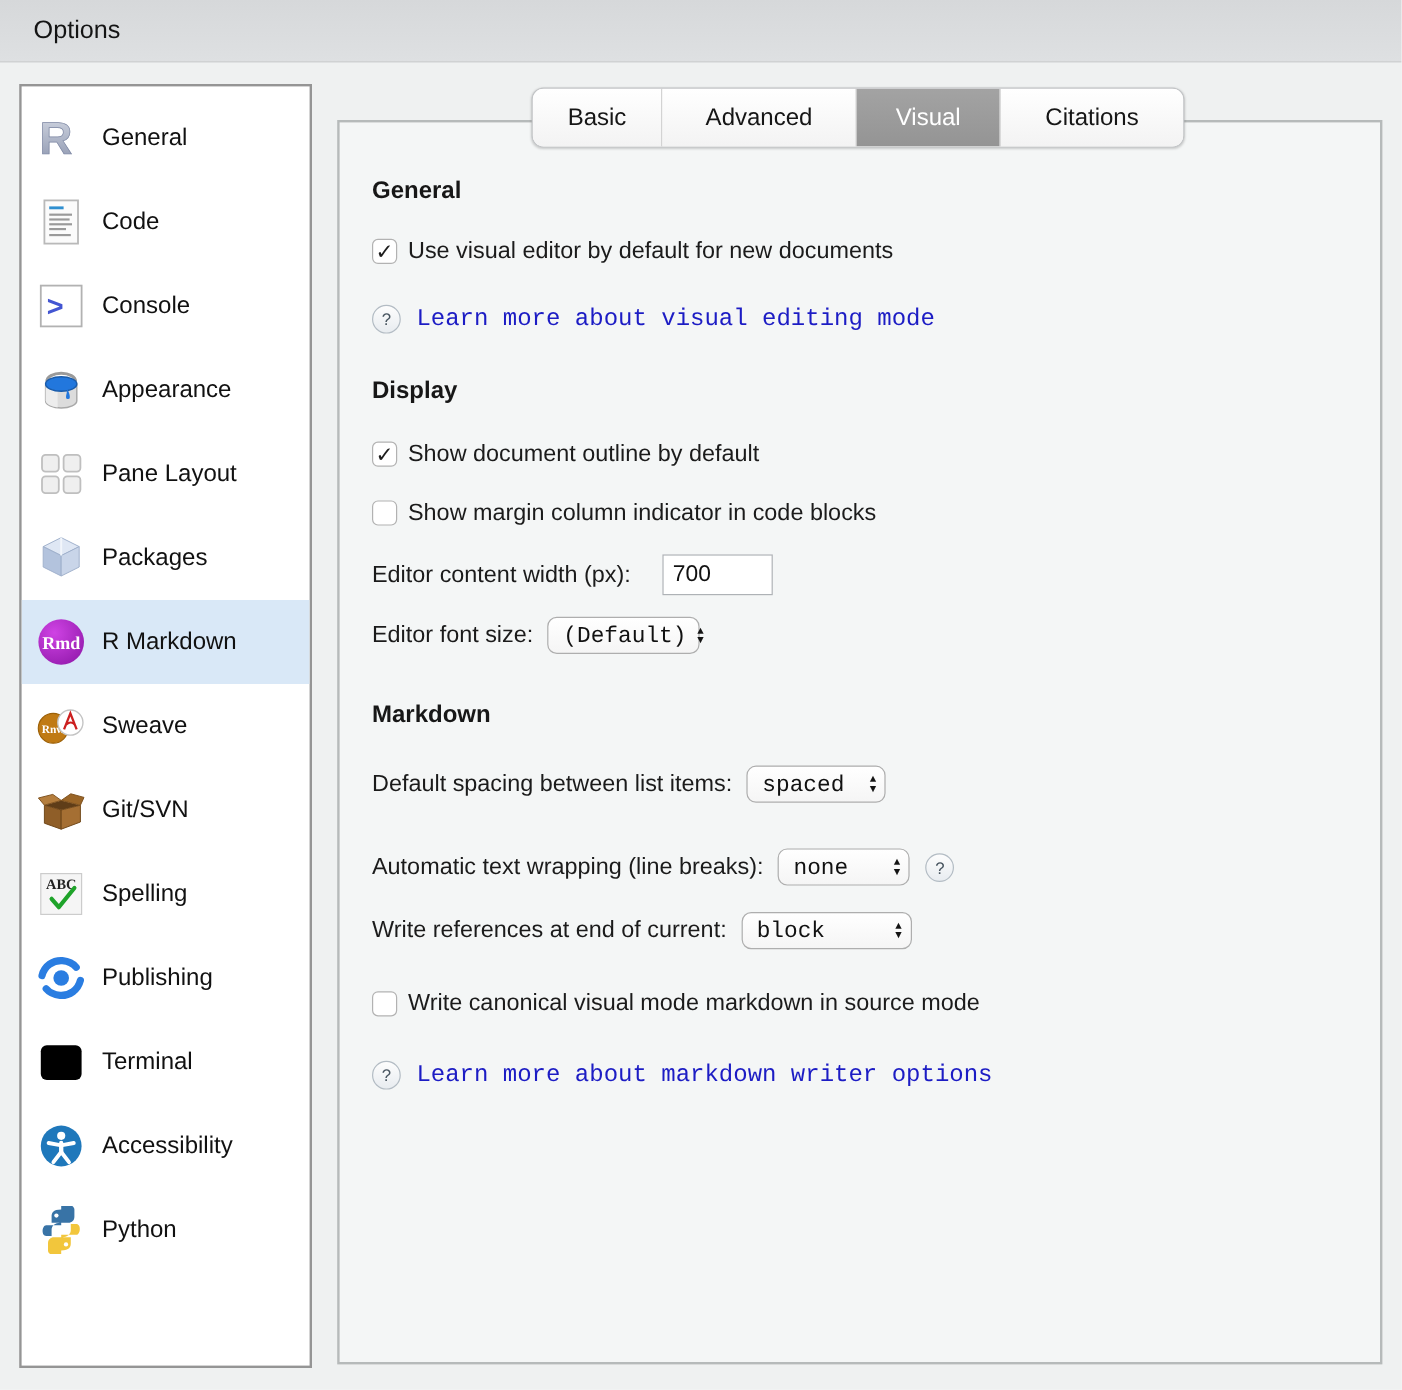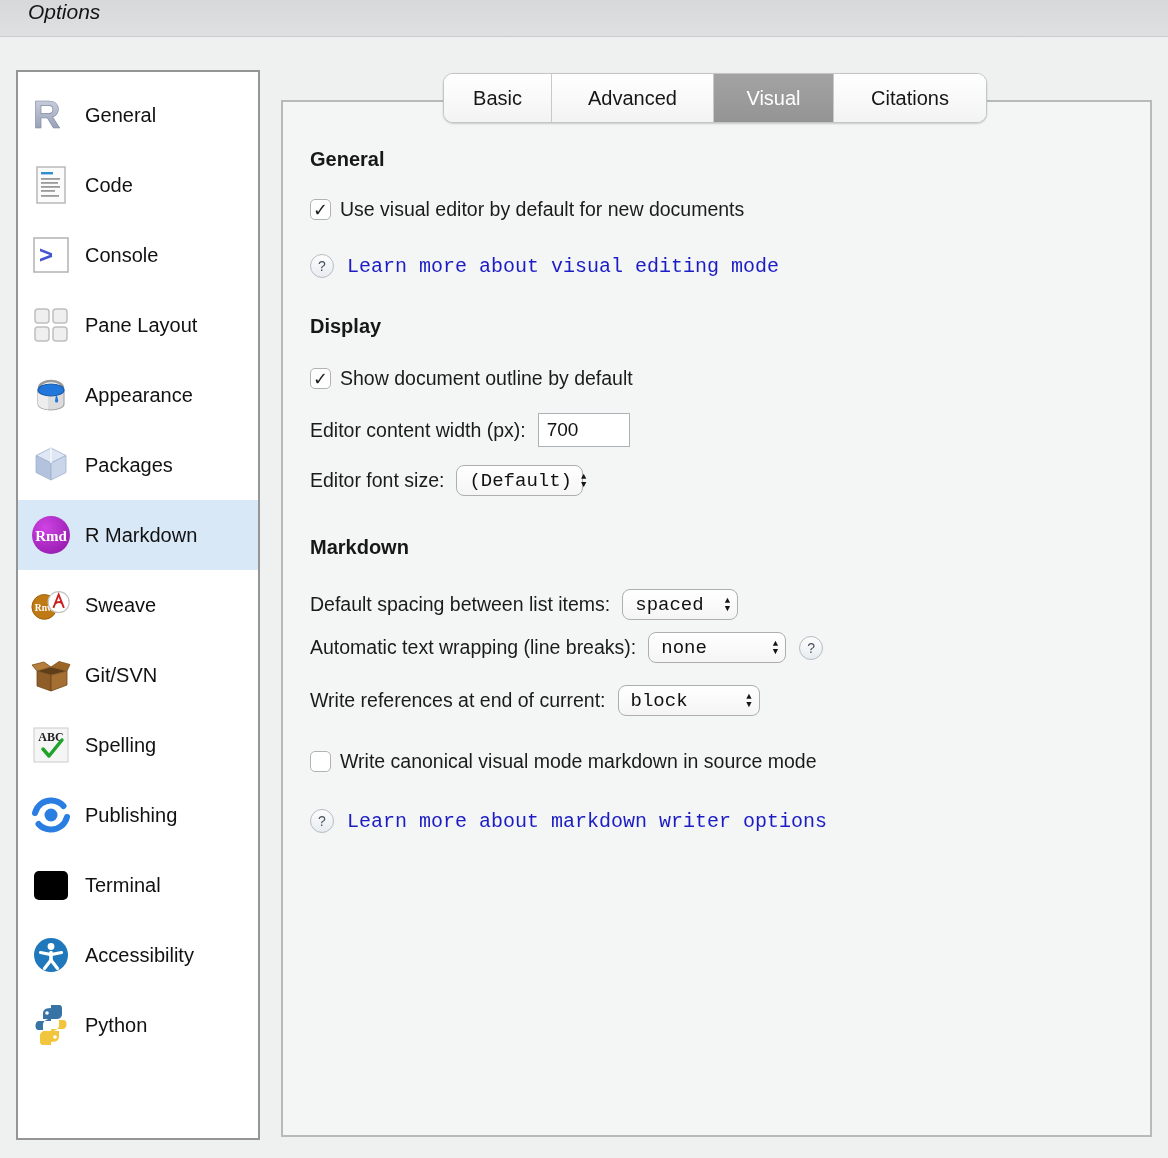--- a/index.html
+++ b/index.html
@@ -7,26 +7,25 @@
     width:1168px;height:1158px;
     background:#eff1f1;
     font-family:"Liberation Sans","DejaVu Sans",sans-serif;
     color:#1b1b1b;
     position:relative;
     overflow:hidden;
     -webkit-font-smoothing:antialiased;
   }
   
   .titlebar{
-    position:absolute;left:0;top:0;width:100%;height:37px;
+    position:absolute;left:0;top:0;width:100%;height:52px;
     background:linear-gradient(#d6d8da,#dee0e2);
     border-bottom:1px solid #c9cbcd;
-    display:flex;
+    display:flex;align-items:center;
     box-sizing:border-box;
-    font-style:italic;
   }
   .titlebar .title{font-size:21px;color:#141414;margin-left:28px;}
 
   
   .sidebar{
     position:absolute;left:16px;top:70px;width:244px;height:1070px;
     background:#ffffff;border:2px solid #959595;box-sizing:border-box;
     padding-top:8px;
     overflow:hidden;
   }
@@ -109,21 +108,21 @@
     display:inline-flex;align-items:center;justify-content:space-between;
     padding:0 7px 0 12px;margin-left:12px;
     cursor:default;
     font-family:Liberation Mono, monospace;
   }
   .select .val{font-size:19px;color:#111;}
   .arrows{display:flex;flex-direction:column;align-items:center;margin-left:9px;}
   .arrows span{font-size:9px;line-height:8px;color:#141414;}
   .w-default{width:127px;}
   .w-spaced{width:116px;}
-  .w-none{width:138px;}
+  .w-none{width:110px;}
   .w-block{width:142px;}
   svg{display:block;}
 </style>
 </head>
 <body>
 
 <div class="titlebar">
   <span class="title">Options</span>
 </div>
 
@@ -164,41 +163,41 @@
       <svg width="38" height="38" viewBox="0 0 38 38">
         <rect x="2" y="2" width="34" height="34" fill="#ffffff" stroke="#b2b2b2" stroke-width="1.5"></rect>
         <text x="7" y="27" font-family="Liberation Sans, sans-serif" font-size="24" font-weight="bold" fill="#4355d2">&gt;</text>
       </svg>
     </span>
     <span class="side-label">Console</span>
   </div>
 
   <div class="side-item">
     <span class="side-icon">
-      <svg width="40" height="40" viewBox="0 0 40 40">
-        <rect x="4" y="4" width="14" height="14" rx="3" fill="#efefef" stroke="#bfbfbf" stroke-width="1.5"></rect>
-        <rect x="22" y="4" width="14" height="14" rx="3" fill="#efefef" stroke="#bfbfbf" stroke-width="1.5"></rect>
-        <rect x="4" y="22" width="14" height="14" rx="3" fill="#efefef" stroke="#bfbfbf" stroke-width="1.5"></rect>
-        <rect x="22" y="22" width="14" height="14" rx="3" fill="#efefef" stroke="#bfbfbf" stroke-width="1.5"></rect>
-      </svg>
-    </span>
-    <span class="side-label">Pane Layout</span>
-  </div>
-
-  <div class="side-item">
-    <span class="side-icon">
       <svg width="42" height="42" viewBox="0 0 42 42">
         <path d="M9 14 a12 7 0 0 1 24 0" fill="none" stroke="#9a9a9a" stroke-width="2.5"></path>
         <path d="M8 16 v14 a13 6 0 0 0 26 0 v-14 z" fill="#dcdcdc" stroke="#a8a8a8" stroke-width="1.2"></path>
         <path d="M8 16 v14 a13 6 0 0 0 10 5.6 v-16 z" fill="#ededed"></path>
         <ellipse cx="21" cy="16" rx="13" ry="6" fill="#2277dd" stroke="#1a5cab" stroke-width="1.2"></ellipse>
         <path d="M26 20 c0 3 -1 5 -1 7 a1.6 1.6 0 0 0 3.2 0 c0-2.5 -1-4.5 -2.2-7z" fill="#2277dd"></path>
       </svg>
     </span>
     <span class="side-label">Appearance</span>
+  </div>
+
+  <div class="side-item">
+    <span class="side-icon">
+      <svg width="40" height="40" viewBox="0 0 40 40">
+        <rect x="4" y="4" width="14" height="14" rx="3" fill="#efefef" stroke="#bfbfbf" stroke-width="1.5"></rect>
+        <rect x="22" y="4" width="14" height="14" rx="3" fill="#efefef" stroke="#bfbfbf" stroke-width="1.5"></rect>
+        <rect x="4" y="22" width="14" height="14" rx="3" fill="#efefef" stroke="#bfbfbf" stroke-width="1.5"></rect>
+        <rect x="22" y="22" width="14" height="14" rx="3" fill="#efefef" stroke="#bfbfbf" stroke-width="1.5"></rect>
+      </svg>
+    </span>
+    <span class="side-label">Pane Layout</span>
   </div>
 
   <div class="side-item">
     <span class="side-icon">
       <svg width="40" height="40" viewBox="0 0 40 40">
         <polygon points="20,3 35,10.5 20,18 5,10.5" fill="#dfe7f4" stroke="#9fb0cb" stroke-width="0.8"></polygon>
         <polygon points="5,10.5 20,18 20,35 5,27.5" fill="#b3c3dd" stroke="#9fb0cb" stroke-width="0.8"></polygon>
         <polygon points="35,10.5 35,27.5 20,35 20,18" fill="#c9d5e9" stroke="#9fb0cb" stroke-width="0.8"></polygon>
         <line x1="20" y1="3" x2="20" y2="18" stroke="#f2f6fb" stroke-width="1.6"></line>
       </svg>
@@ -329,22 +328,26 @@
       <a class="learn">Learn more about visual editing mode</a>
     </div>
 
     <div class="section-h" style="margin-top:37px;">Display</div>
 
     <div class="row" style="margin-top:29px;">
       <span class="checkbox">✓</span>
       <span class="cb-label">Show document outline by default</span>
     </div>
 
-
-    <div class="row" style="margin-top:23px;">
+    <div class="row" style="margin-top:26px;">
+      <span class="checkbox"></span>
+      <span class="cb-label">Show margin column indicator in code blocks</span>
+    </div>
+
+    <div class="row" style="margin-top:23px;gap:14px;">
       <span class="field-label">Editor content width (px):</span>
       <input class="num" type="text" value="700" style="">
     </div>
 
     <div class="row" style="margin-top:18px;">
       <span class="field-label">Editor font size:</span>
       <span class="select w-default">
         <span class="val">(Default)</span>
         <span class="arrows">
           <span>▲</span>
@@ -359,21 +362,21 @@
       <span class="field-label">Default spacing between list items:</span>
       <span class="select w-spaced">
         <span class="val">spaced</span>
         <span class="arrows">
           <span>▲</span>
             <span>▼</span>
         </span>
       </span>
     </div>
 
-    <div class="row" style="margin-top:12px;">
+    <div class="row" style="margin-top:38px;">
       <span class="field-label">Automatic text wrapping (line breaks):</span>
       <span class="select w-none">
         <span class="val">none</span>
         <span class="arrows">
           <span>▲</span>
             <span>▼</span>
         </span>
       </span>
       <span class="help-icon" style="margin-left:13px;">
           <span>?</span>

